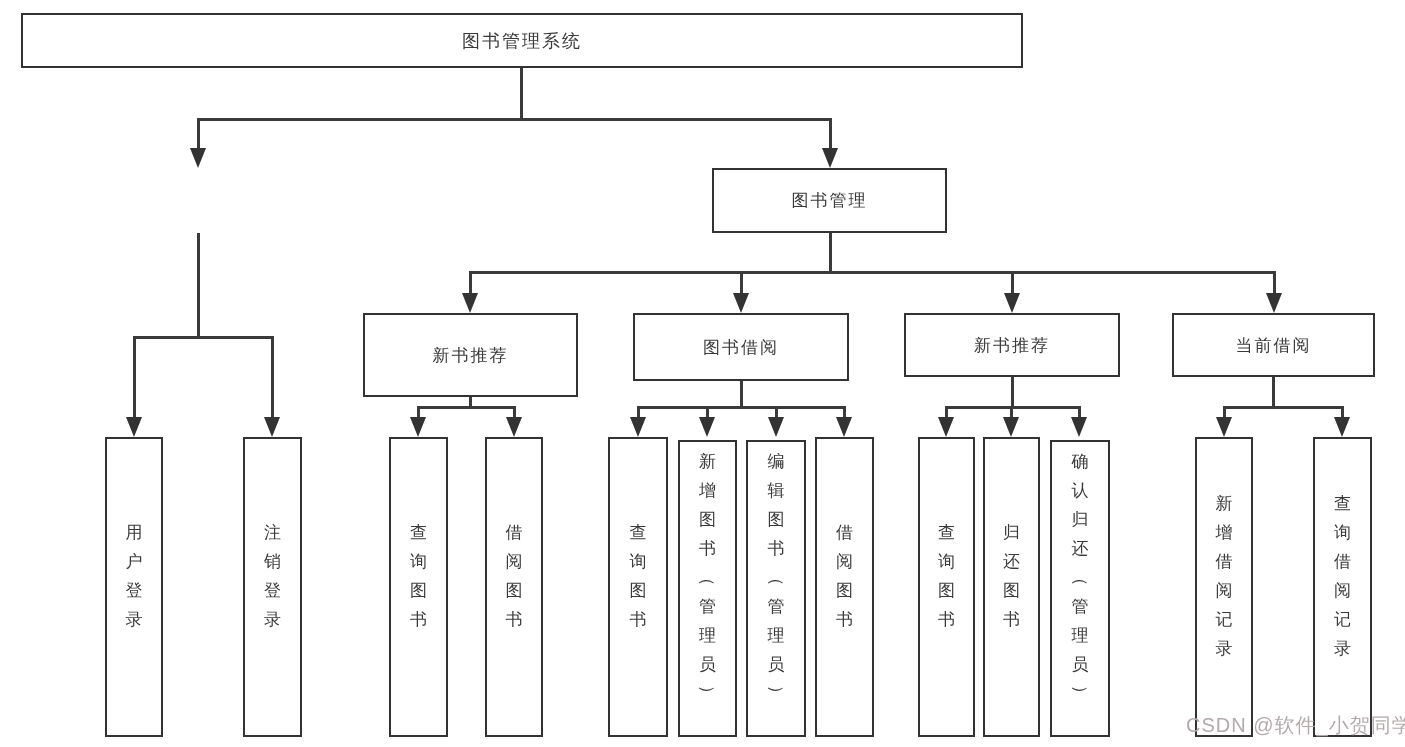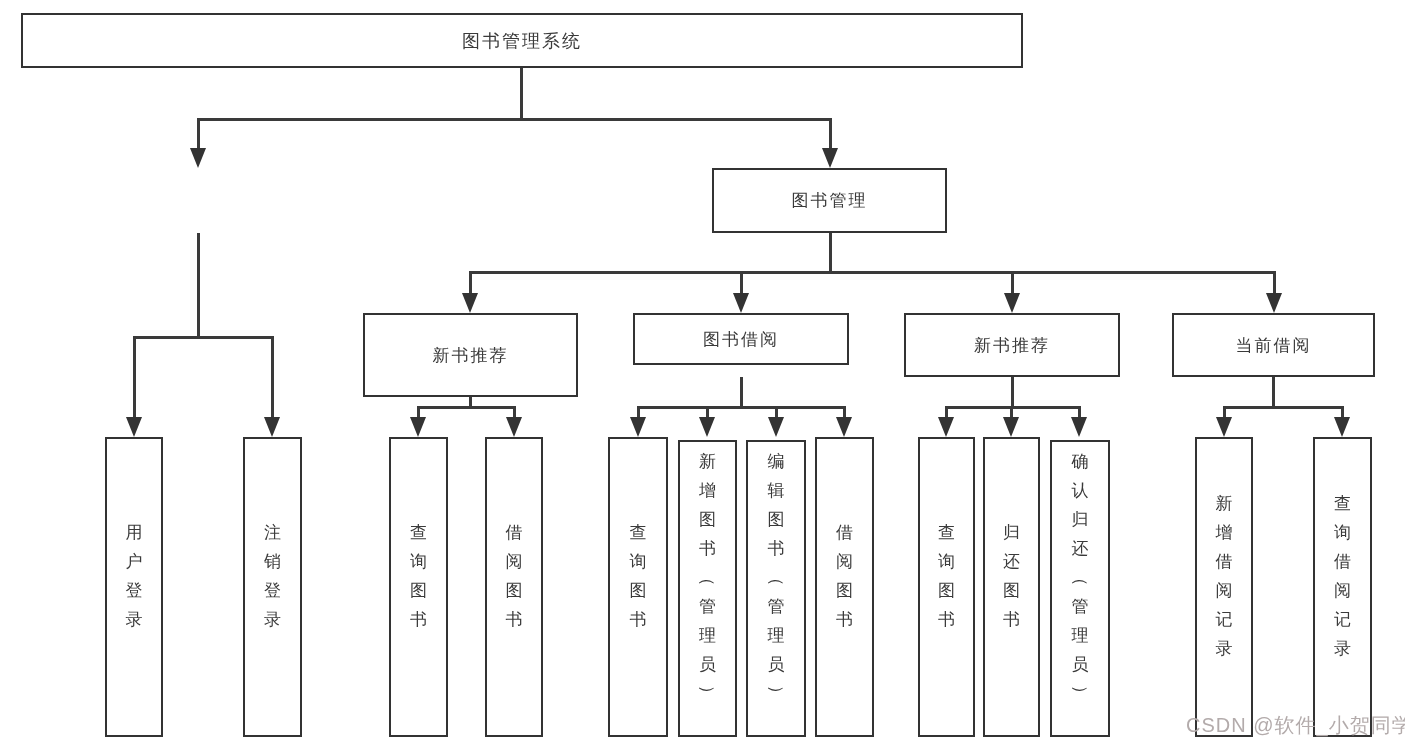--- a/index.html
+++ b/index.html
@@ -63,21 +63,21 @@
   <div class="vl" style="left:469px;top:271px;height:25px"></div>
   <div class="ar" style="left:462px;top:293px"></div>
   <div class="vl" style="left:740px;top:271px;height:25px"></div>
   <div class="ar" style="left:733px;top:293px"></div>
   <div class="vl" style="left:1011px;top:271px;height:25px"></div>
   <div class="ar" style="left:1004px;top:293px"></div>
   <div class="vl" style="left:1273px;top:271px;height:25px"></div>
   <div class="ar" style="left:1266px;top:293px"></div>
 
   <div class="box" style="left:363px;top:313px;width:215px;height:84px">新书推荐</div>
-  <div class="box" style="left:633px;top:313px;width:216px;height:52px">图书借阅</div>
+  <div class="box" style="left:633px;top:313px;width:216px;height:68px">图书借阅</div>
   <div class="box" style="left:904px;top:313px;width:216px;height:64px">新书推荐</div>
   <div class="box" style="left:1172px;top:313px;width:203px;height:64px">当前借阅</div>
 
   <div class="vl" style="left:469px;top:377px;height:31px"></div>
   <div class="hl" style="left:417px;top:406px;width:98px"></div>
   <div class="vl" style="left:417px;top:406px;height:14px"></div>
   <div class="ar" style="left:410px;top:417px"></div>
   <div class="vl" style="left:513px;top:406px;height:14px"></div>
   <div class="ar" style="left:506px;top:417px"></div>
 

